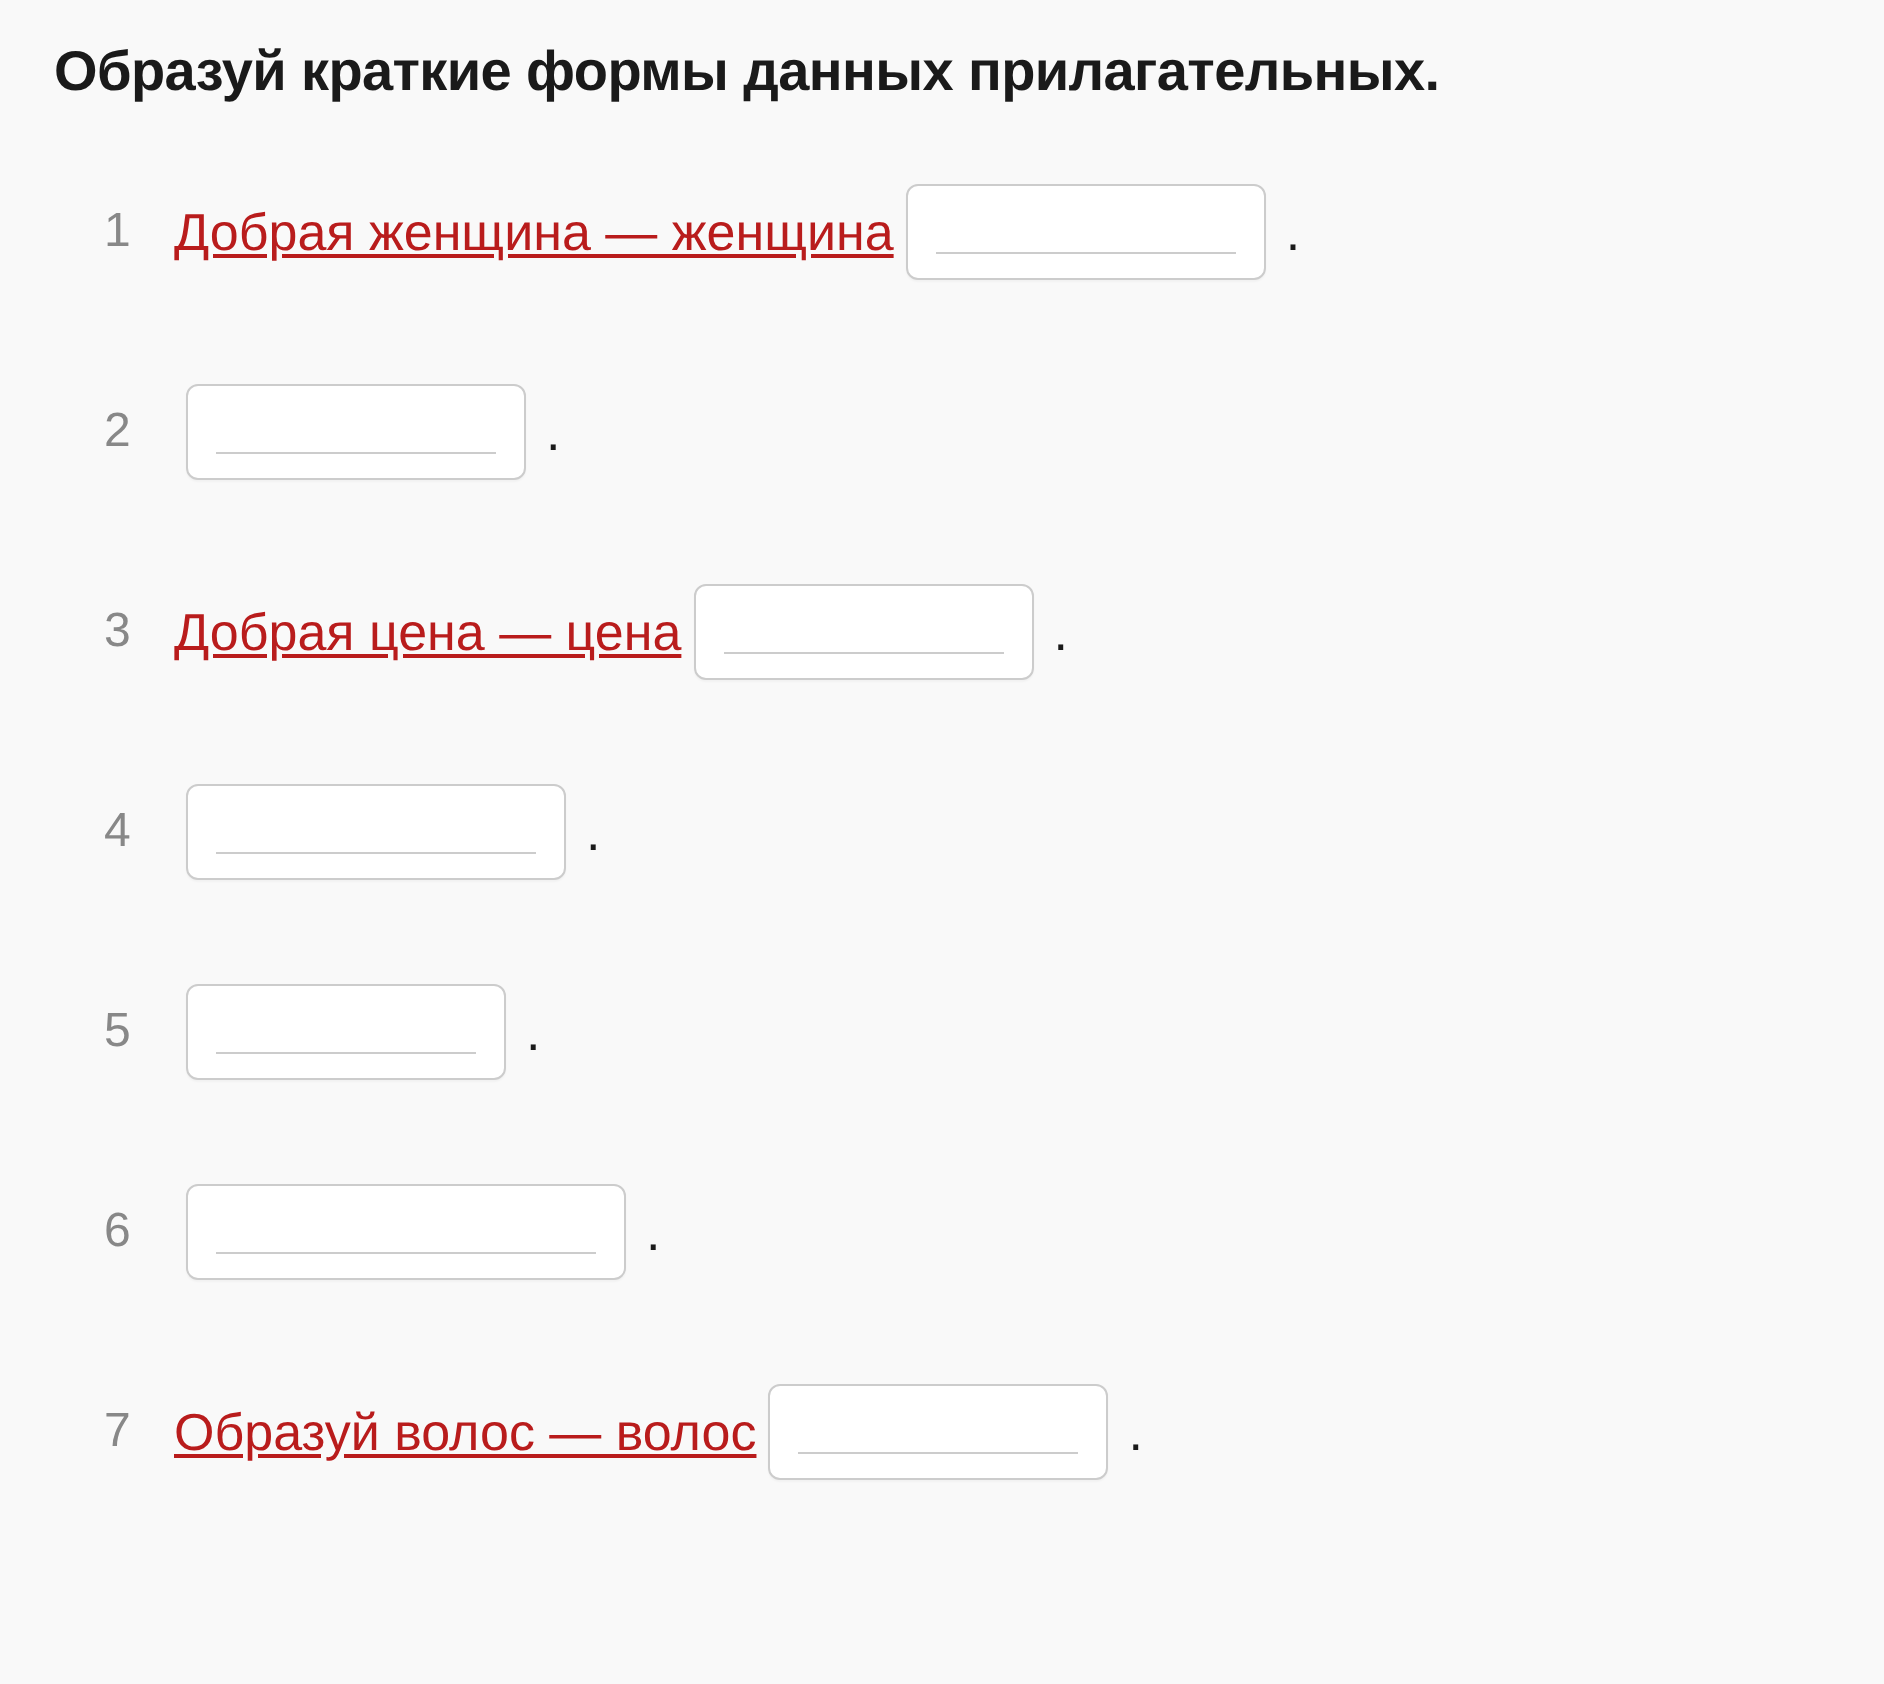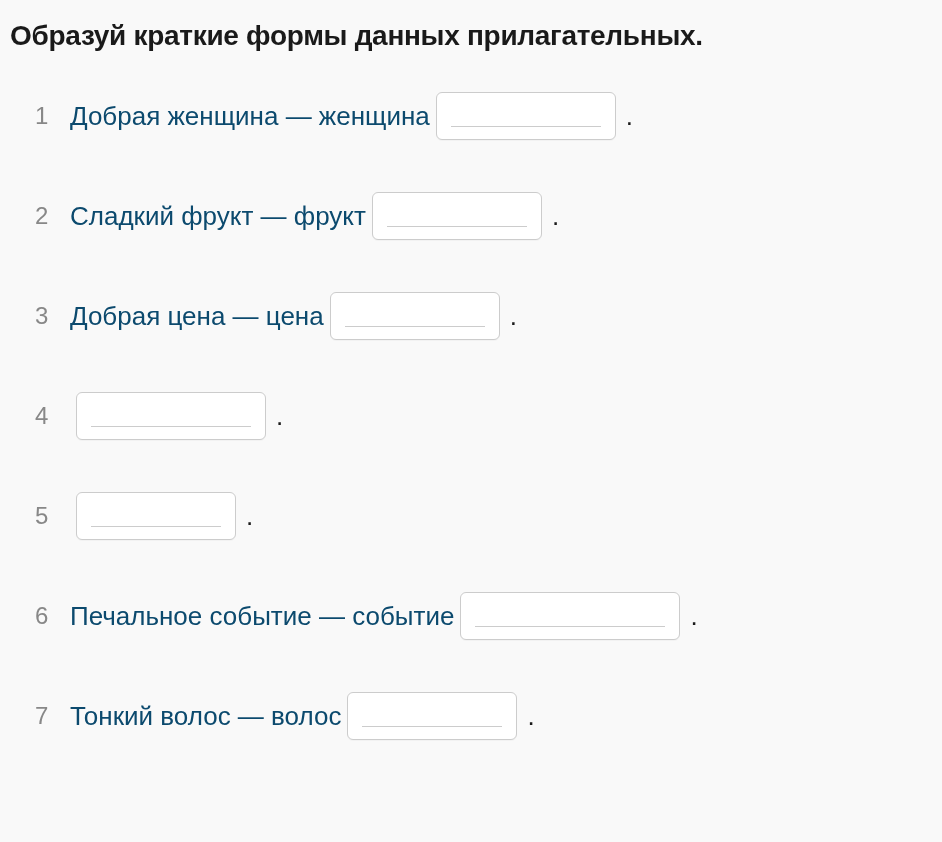--- a/index.html
+++ b/index.html
@@ -9,21 +9,21 @@
     }
     body {
       font-family: Arial, Helvetica, sans-serif;
       background: #f9f9f9;
       width: 942px;
       height: 842px;
       padding: 20px 0 0 0;
       color: #1a1a1a;
     }
     .container {
-      padding: 0 10px;
+      padding: 0 27px;
     }
     .title {
       font-size: 28px;
       font-weight: bold;
       letter-spacing: -0.3px;
       margin-bottom: 40px;
       padding-left: 0;
     }
     .items {
       padding-left: 25px;
@@ -34,21 +34,22 @@
       margin-bottom: 52px;
       font-size: 26px;
     }
     .num {
       color: #888;
       font-weight: 400;
       width: 35px;
       font-size: 24px;
     }
     .phrase {
-      color: #0c4a6e;
+      color: #b91c1c;
+      text-decoration: underline;
     }
     .input-box {
       display: inline-block;
       border: 1px solid #ccc;
       border-radius: 6px;
       background: #fff;
       height: 48px;
       vertical-align: middle;
       margin: 0 6px;
       position: relative;
@@ -83,21 +84,20 @@
       <span class="num">1</span>
       <span class="phrase">Добрая женщина — женщина</span>
       <span class="input-box w1">
           <span class="input-line"></span>
         </span>
       <span class="period">.</span>
     </div>
 
     <div class="item">
       <span class="num">2</span>
-      <span class="phrase">Сладкий фрукт — фрукт</span>
       <span class="input-box w2">
           <span class="input-line"></span>
         </span>
       <span class="period">.</span>
     </div>
 
     <div class="item">
       <span class="num">3</span>
       <span class="phrase">Добрая цена — цена</span>
       <span class="input-box w3">
@@ -117,30 +117,29 @@
     <div class="item">
       <span class="num">5</span>
       <span class="input-box w5">
           <span class="input-line"></span>
         </span>
       <span class="period">.</span>
     </div>
 
     <div class="item">
       <span class="num">6</span>
-      <span class="phrase">Печальное событие — событие</span>
       <span class="input-box w6">
           <span class="input-line"></span>
         </span>
       <span class="period">.</span>
     </div>
 
     <div class="item">
       <span class="num">7</span>
-      <span class="phrase">Тонкий волос — волос</span>
+      <span class="phrase">Образуй волос — волос</span>
       <span class="input-box w7">
           <span class="input-line"></span>
         </span>
       <span class="period">.</span>
     </div>
 
   </div>
 </div>
 
 </body></html>

